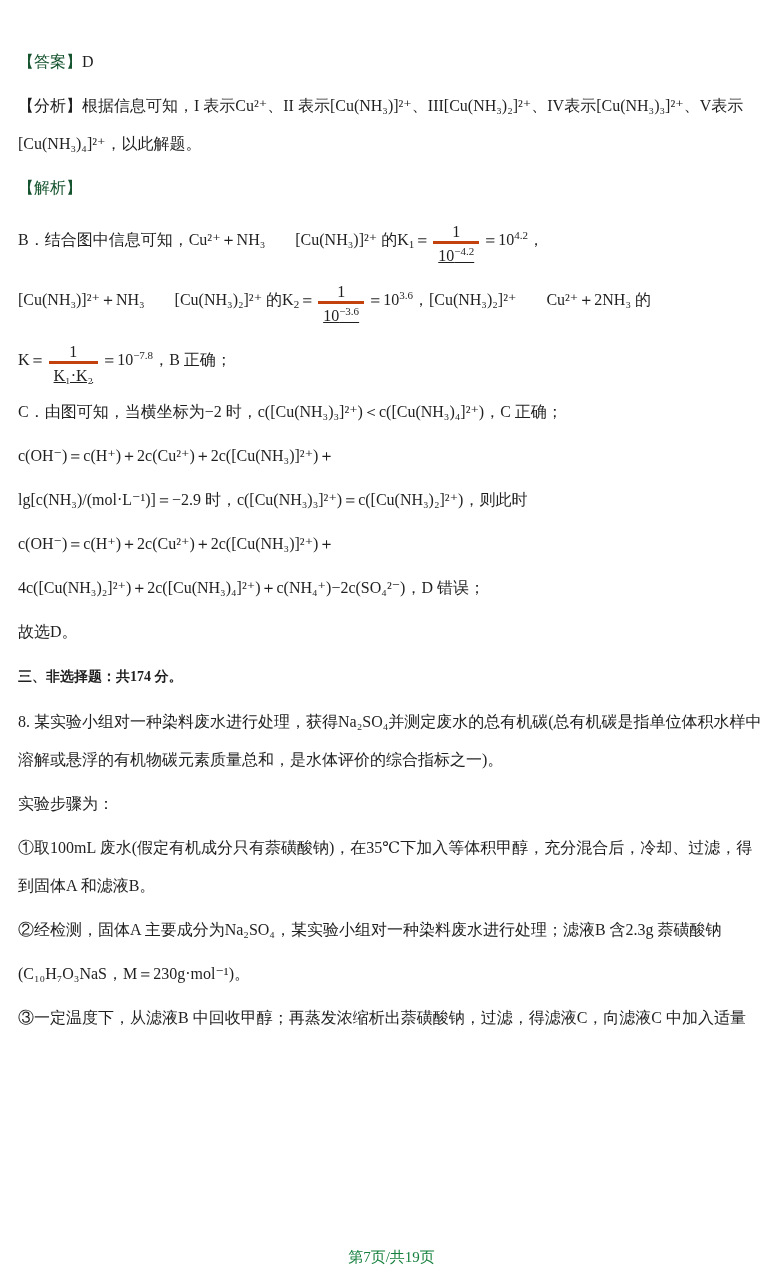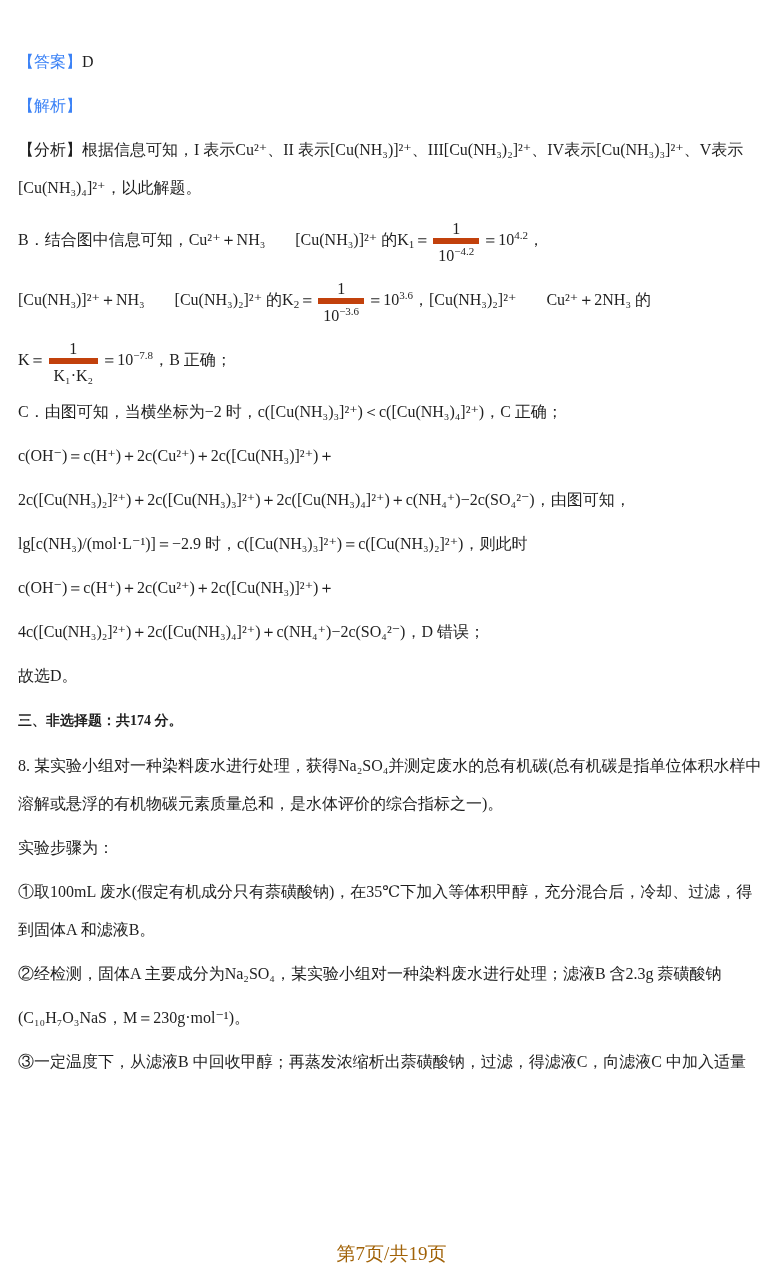--- a/index.html
+++ b/index.html
@@ -14,66 +14,65 @@
     width: 783px; height: 1281px;
     box-sizing: border-box;
     padding: 40px 18px 0 18px;
     background: #ffffff;
     overflow: hidden;
     font-size: 16px;
   }
   .p { margin: 0; line-height: 44px; }
   .p.wrap2 { line-height: 38px; padding: 3px 0; }
   .p.tall { line-height: 60px; }
-  .blue { color: #3b82f6; }
+  .blue { color: #14532d; }
   .bold-heading { font-weight: 700; font-size: 14px; line-height: 46px; }
   sup, sub { font-size: 11px; line-height: 0; }
   sup { vertical-align: 6px; text-align: right; }
   sub { vertical-align: -3px; }
   .frac {
     display: inline-block;
     vertical-align: -16px;
     text-align: center;
     margin: 0 3px;
   }
   .frac .num { display: block; line-height: 19px; padding: 0 5px; }
-  .frac .den { display: block; line-height: 23px; border-top: 6px solid #c2410c; padding: 0 5px; }
+  .frac .den { display: block; line-height: 23px; border-top: 3px solid #c2410c; padding: 0 5px; text-decoration: underline; }
   .eqgap { display: inline-block; width: 30px; }
   .footer {
     position: absolute;
     left: 0; right: 0; bottom: 14px;
     text-align: center;
-    font-size: 19px;
-    color: #a16207;
+    font-size: 15px;
+    color: #15803d;
   }
 </style>
 </head>
 <body>
 
 <div class="page">
 
   <div class="p"><span class="blue">【答案】</span><span>D</span></div>
 
+  <div class="p wrap2">【分析】根据信息可知，I 表示Cu²⁺、II 表示[Cu(NH₃)]²⁺、III[Cu(NH₃)₂]²⁺、IV表示[Cu(NH₃)₃]²⁺、V表示[Cu(NH₃)₄]²⁺，以此解题。</div>
+
   <div class="p"><span class="blue">【解析】</span></div>
-
-  <div class="p wrap2">【分析】根据信息可知，I 表示Cu²⁺、II 表示[Cu(NH₃)]²⁺、III[Cu(NH₃)₂]²⁺、IV表示[Cu(NH₃)₃]²⁺、V表示[Cu(NH₃)₄]²⁺，以此解题。</div>
 
 
   <div class="p tall"><span>B．结合图中信息可知，Cu²⁺＋NH₃</span><span class="eqgap"></span><span>[Cu(NH₃)]²⁺ 的K</span><sub>1</sub><span>＝</span><span class="frac"><span class="num">1</span><span class="den"><span>10</span><sup>−4.2</sup></span></span><span>＝10</span><sup>4.2</sup><span>，</span></div>
 
   <div class="p tall"><span>[Cu(NH₃)]²⁺＋NH₃</span><span class="eqgap"></span><span>[Cu(NH₃)₂]²⁺ 的K</span><sub>2</sub><span>＝</span><span class="frac"><span class="num">1</span><span class="den"><span>10</span><sup>−3.6</sup></span></span><span>＝10</span><sup>3.6</sup><span>，</span><span>[Cu(NH₃)₂]²⁺</span><span class="eqgap"></span><span>Cu²⁺＋2NH₃ 的</span></div>
 
   <div class="p tall"><span>K＝</span><span class="frac"><span class="num">1</span><span class="den">K₁·K₂</span></span><span>＝10</span><sup>−7.8</sup><span>，B 正确；</span></div>
 
   <div class="p">C．由图可知，当横坐标为−2 时，c([Cu(NH₃)₃]²⁺)＜c([Cu(NH₃)₄]²⁺)，C 正确；</div>
 
 
   <div class="p">c(OH⁻)＝c(H⁺)＋2c(Cu²⁺)＋2c([Cu(NH₃)]²⁺)＋</div>
 
-  <div class="p">2c([Cu(NH₃)₂]²⁺)＋2c([Cu(NH₃)₃]²⁺)＋2c([Cu(NH₃)₄]²⁺)＋c(NH₄⁺)−2c(SO₄²⁻)，由图可知，</div>
 
   <div class="p">lg[c(NH₃)/(mol·L⁻¹)]＝−2.9 时，c([Cu(NH₃)₃]²⁺)＝c([Cu(NH₃)₂]²⁺)，则此时</div>
 
   <div class="p">c(OH⁻)＝c(H⁺)＋2c(Cu²⁺)＋2c([Cu(NH₃)]²⁺)＋</div>
 
   <div class="p">4c([Cu(NH₃)₂]²⁺)＋2c([Cu(NH₃)₄]²⁺)＋c(NH₄⁺)−2c(SO₄²⁻)，D 错误；</div>
 
   <div class="p">故选D。</div>
 
   <div class="p bold-heading">三、非选择题：共174 分。</div>

